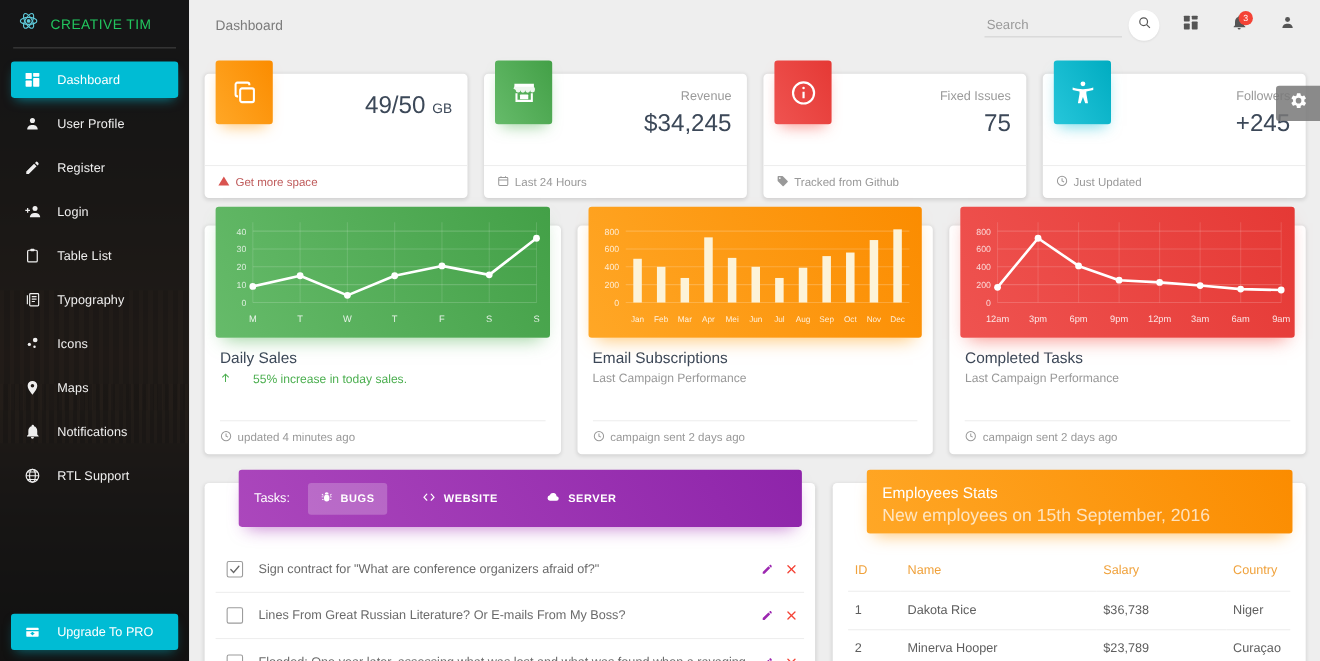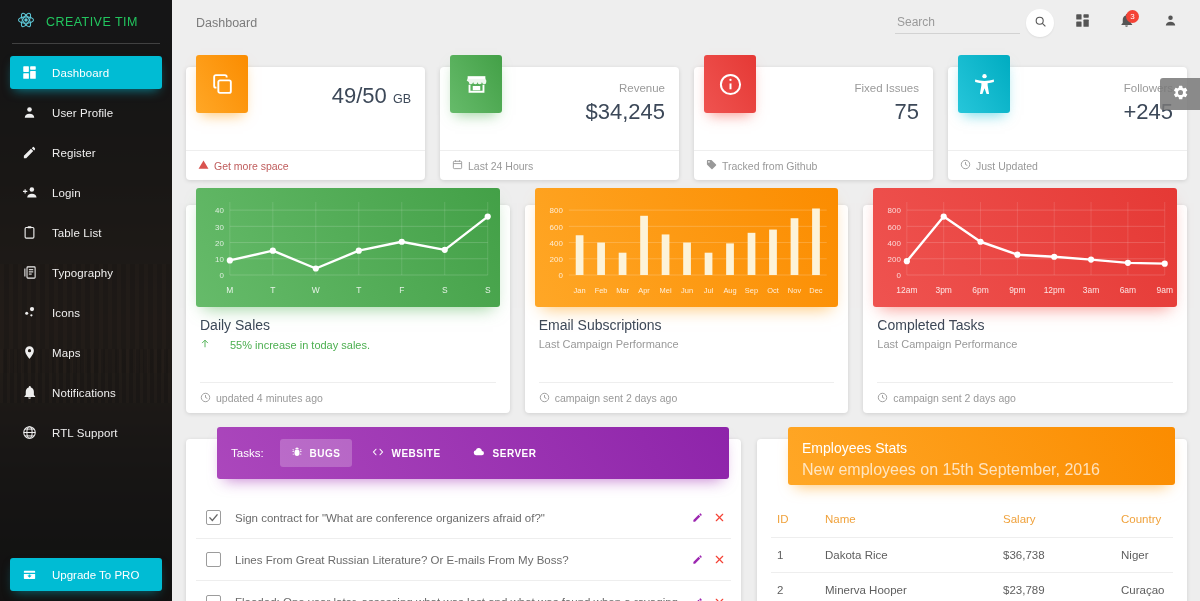--- a/index.html
+++ b/index.html
@@ -658,21 +658,21 @@
               <span>campaign sent 2 days ago</span>
             </div>
           </div>
         </div>
 
       <div class="panel-row">
 
         <div class="panel tasks">
           <div class="panel-head purple">
             <span class="tasks-label">Tasks:</span>
-            <div id="task-tabs" style="display:flex;align-items:center;gap:8px;">
+            <div id="task-tabs" style="display:flex;align-items:center;gap:20px;">
                 <div class="task-tab active">
                   <span><svg width="12" height="12" viewBox="0 0 24 24" fill="#fff">
                       <ellipse cx="12" cy="13.4" rx="5" ry="6.4"></ellipse>
                       <path d="M8.4 6.6a3.6 3.6 0 0 1 7.2 0zM2.8 10.5h3.3v1.6H2.8zM17.9 10.5h3.3v1.6h-3.3zM3.4 15.6h3v1.6h-3zM17.6 15.6h3v1.6h-3zM3.8 5.9l2.6 2-1 1.3-2.6-2zM20.2 5.9l.9 1.3-2.6 2-1-1.3z"></path>
                     </svg></span>
                   <span>BUGS</span>
                 </div>
                 <div class="task-tab">
                   <span><svg width="14" height="12" viewBox="0 0 24 24" fill="none" stroke="#fff" stroke-width="2.2" stroke-linecap="round">
                       <polyline points="8,6.5 3,12 8,17.5"></polyline>

